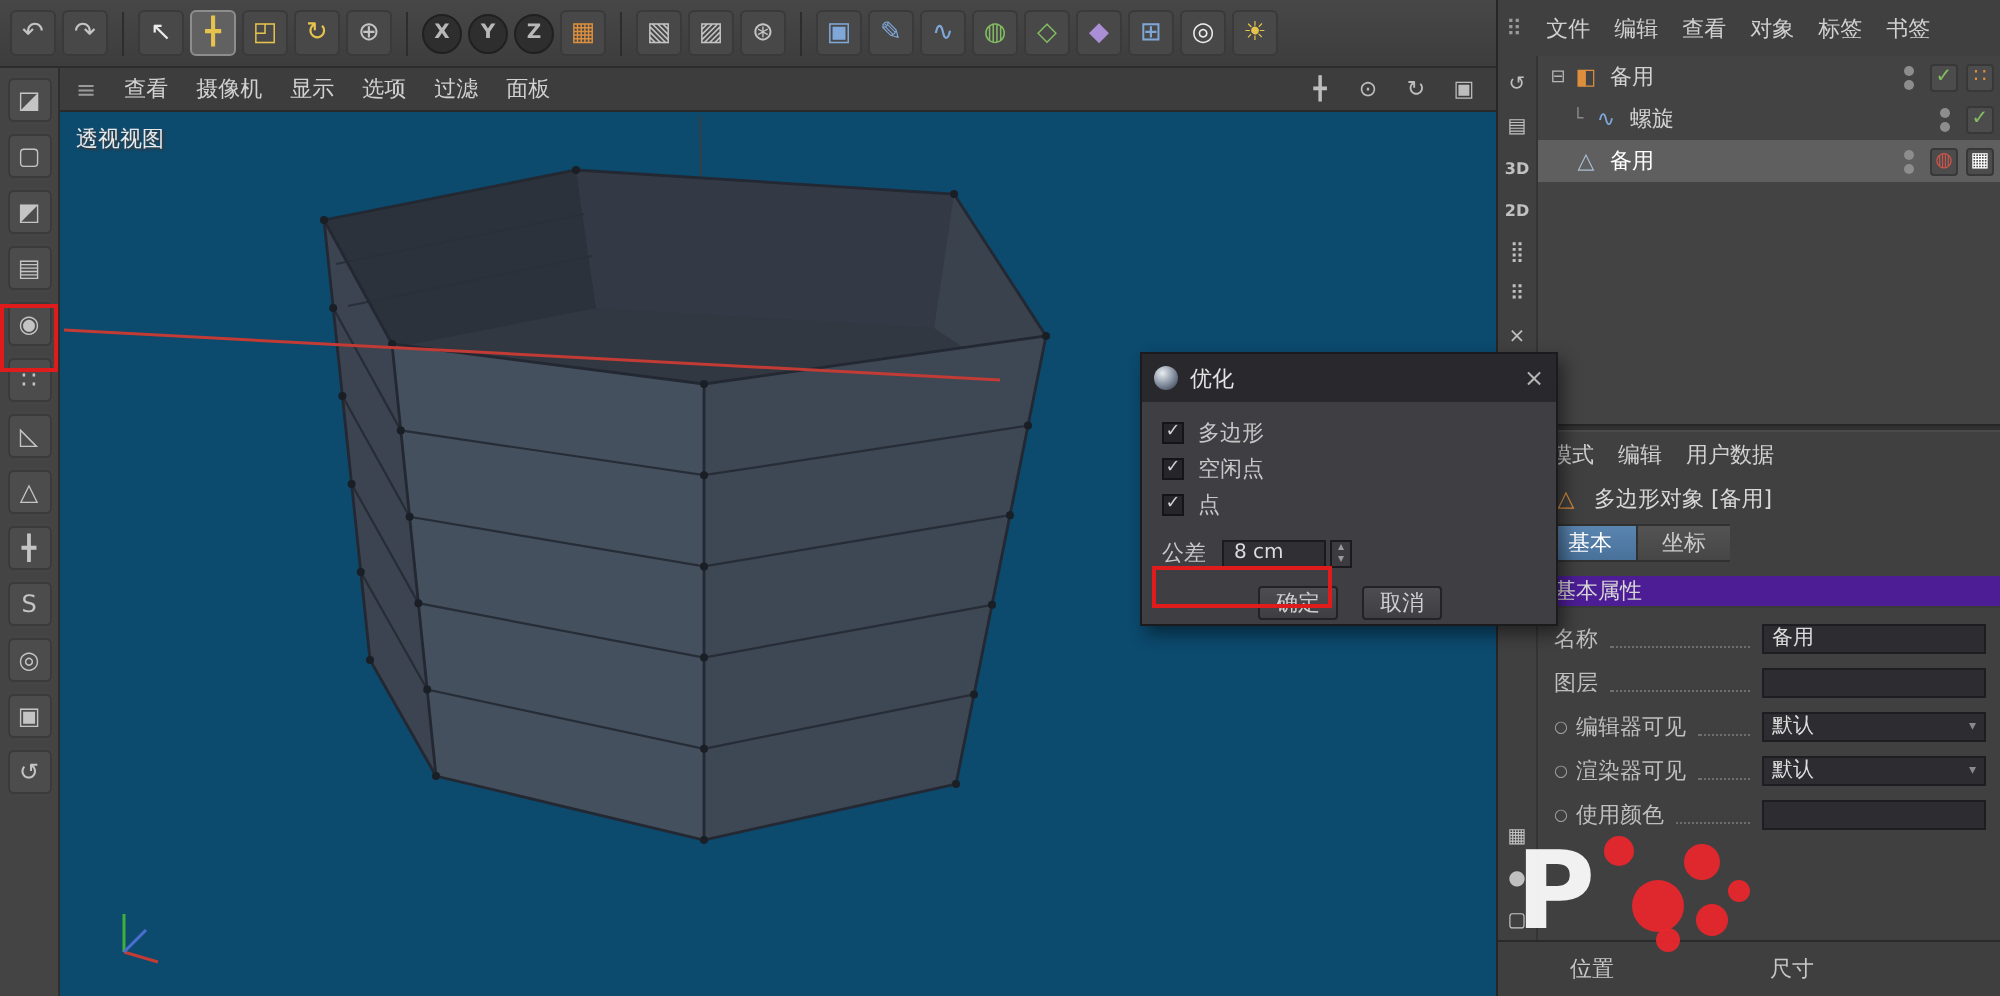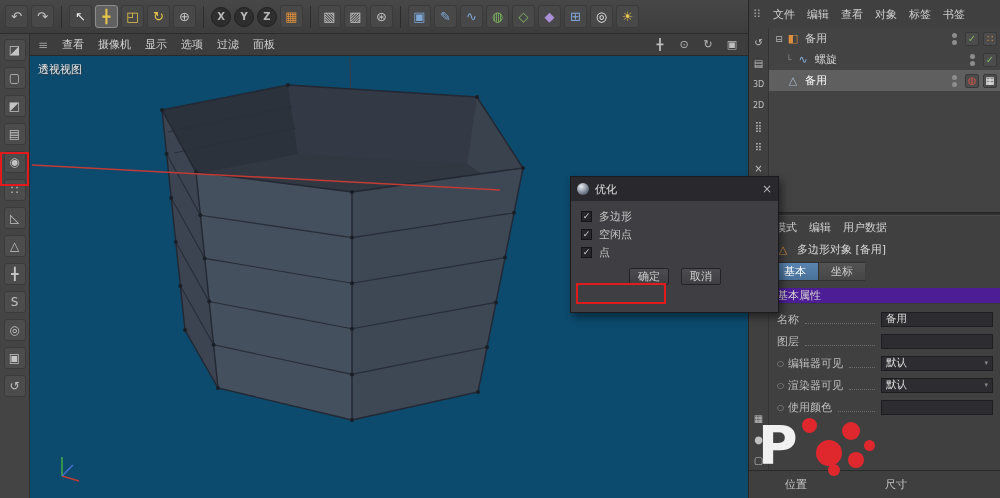--- a/index.html
+++ b/index.html
@@ -231,22 +231,22 @@
     <span>编辑</span>
     <span>查看</span>
     <span>对象</span>
     <span>标签</span>
     <span>书签</span>
   </div>
 
   <div id="right-strip">
     <span class="rs-icon o">↺</span>
     <span class="rs-icon">▤</span>
-    <span class="rs-icon" style="font-size:8px;font-weight:normal">3D</span>
-    <span class="rs-icon" style="font-size:8px;font-weight:normal">2D</span>
+    <span class="rs-icon" style="font-size:8px;font-weight:bold">3D</span>
+    <span class="rs-icon" style="font-size:8px;font-weight:bold">2D</span>
     <span class="rs-icon b">⣿</span>
     <span class="rs-icon">⠿</span>
     <span class="rs-icon r">×</span>
     <span class="rs-icon">◷</span>
     <span class="rs-spacer"></span>
     <span class="rs-icon gr">▦</span>
     <span class="rs-icon b">●</span>
     <span class="rs-icon">▢</span>
   </div>
 
@@ -382,19 +382,27 @@
           <i>✓</i>
         </span>
       <span class="cb-label">空闲点</span>
     </div>
     <div class="cb-row">
       <span class="cbx">
           <i>✓</i>
         </span>
       <span class="cb-label">点</span>
     </div>
+    <div class="tol-row">
+      <span class="tol-label">公差</span>
+      <span class="tol-field">8 cm</span>
+      <span class="spinner">
+        <i>▴</i>
+        <i>▾</i>
+      </span>
+    </div>
     <div class="btn-row">
       <span class="dlg-btn">确定</span>
       <span class="dlg-btn">取消</span>
     </div>
     <div class="red-box" id="tol-highlight"></div>
   </div>
 </div>
 
 </body></html>

